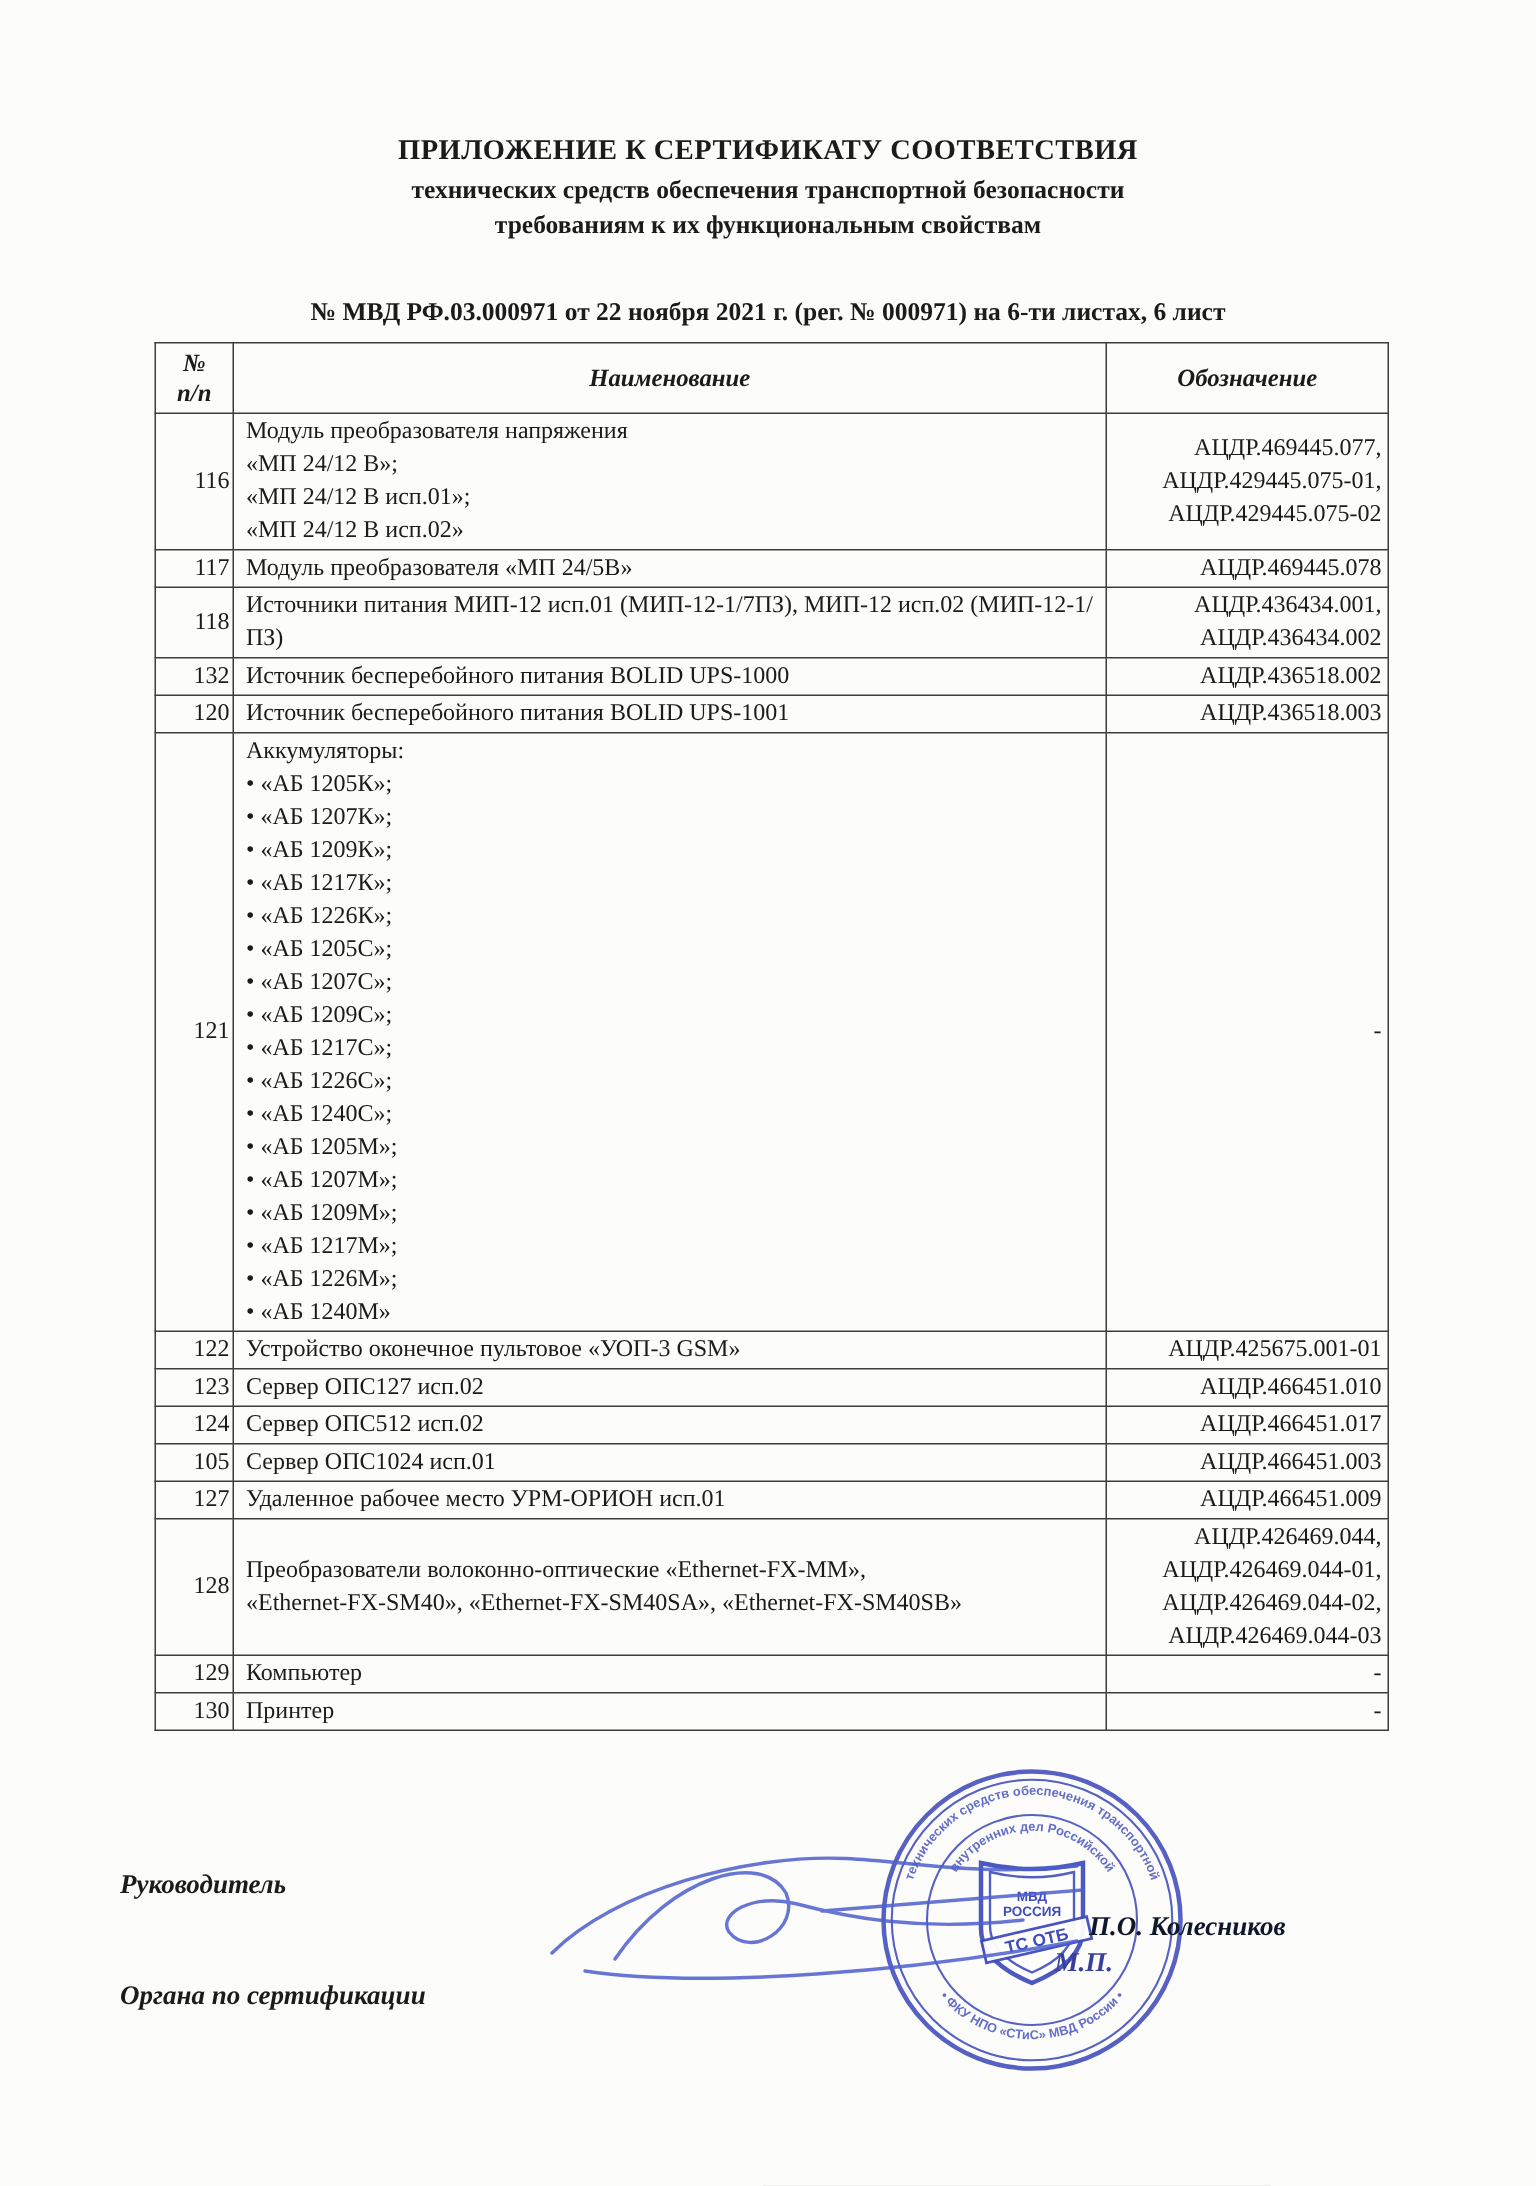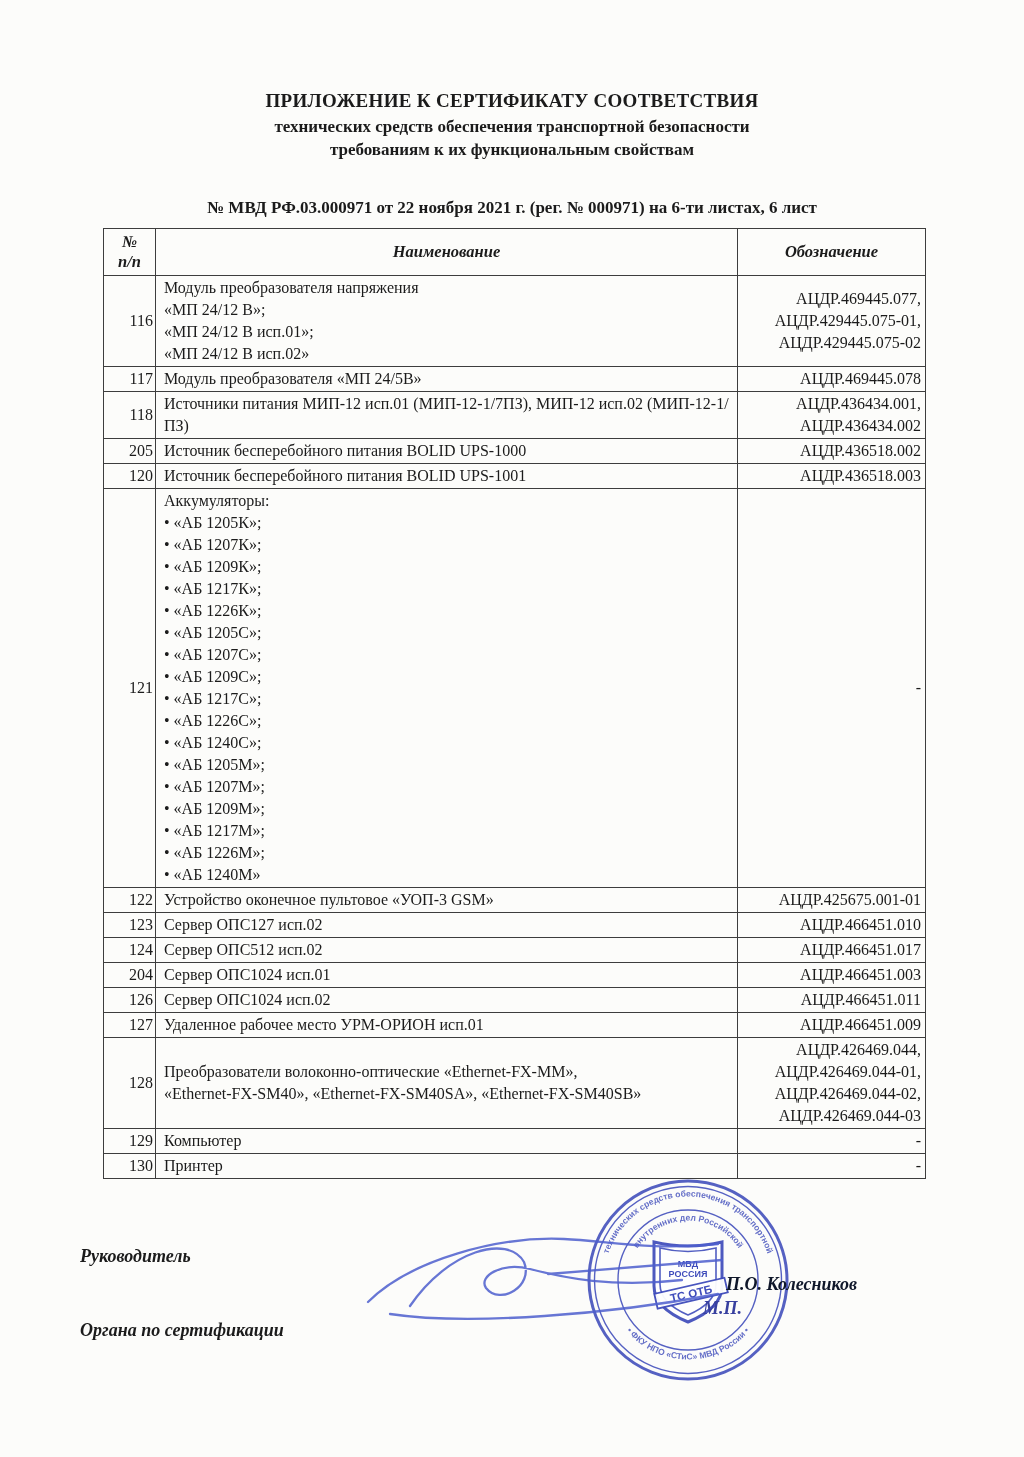--- a/index.html
+++ b/index.html
@@ -80,21 +80,21 @@
           <td class="name">Модуль преобразователя «МП 24/5В»</td>
           <td class="desig">АЦДР.469445.078</td>
         </tr>
         <tr>
           <td class="num">118</td>
           <td class="name">Источники питания МИП-12 исп.01 (МИП-12-1/7ПЗ), МИП-12 исп.02 (МИП-12-1/ПЗ)</td>
           <td class="desig">АЦДР.436434.001,
 АЦДР.436434.002</td>
         </tr>
         <tr>
-          <td class="num">205</td>
+          <td class="num">132</td>
           <td class="name">Источник бесперебойного питания BOLID UPS-1000</td>
           <td class="desig">АЦДР.436518.002</td>
         </tr>
         <tr>
           <td class="num">120</td>
           <td class="name">Источник бесперебойного питания BOLID UPS-1001</td>
           <td class="desig">АЦДР.436518.003</td>
         </tr>
         <tr>
           <td class="num">121</td>
@@ -127,28 +127,23 @@
           <td class="num">123</td>
           <td class="name">Сервер ОПС127 исп.02</td>
           <td class="desig">АЦДР.466451.010</td>
         </tr>
         <tr>
           <td class="num">124</td>
           <td class="name">Сервер ОПС512 исп.02</td>
           <td class="desig">АЦДР.466451.017</td>
         </tr>
         <tr>
-          <td class="num">204</td>
+          <td class="num">105</td>
           <td class="name">Сервер ОПС1024 исп.01</td>
           <td class="desig">АЦДР.466451.003</td>
-        </tr>
-        <tr>
-          <td class="num">126</td>
-          <td class="name">Сервер ОПС1024 исп.02</td>
-          <td class="desig">АЦДР.466451.011</td>
         </tr>
         <tr>
           <td class="num">127</td>
           <td class="name">Удаленное рабочее место УРМ-ОРИОН исп.01</td>
           <td class="desig">АЦДР.466451.009</td>
         </tr>
         <tr>
           <td class="num">128</td>
           <td class="name">Преобразователи волоконно-оптические «Ethernet-FX-MM»,
 «Ethernet-FX-SM40», «Ethernet-FX-SM40SA», «Ethernet-FX-SM40SB»</td>

